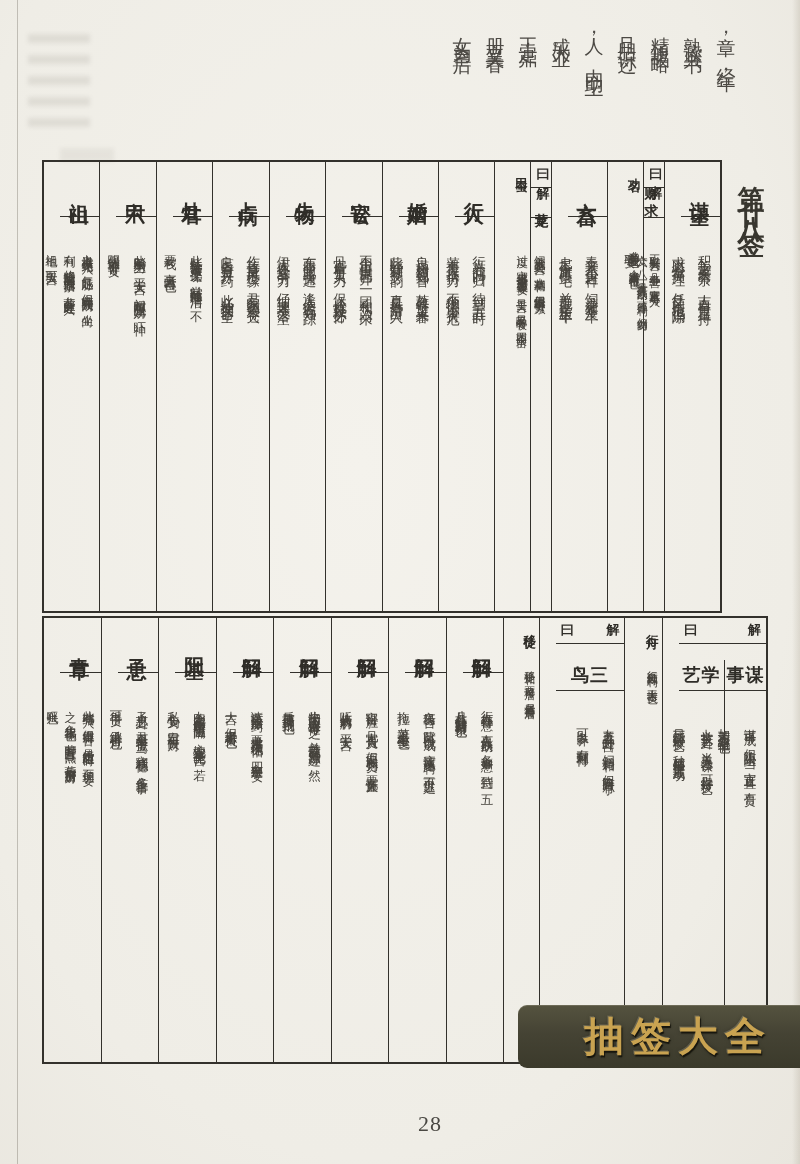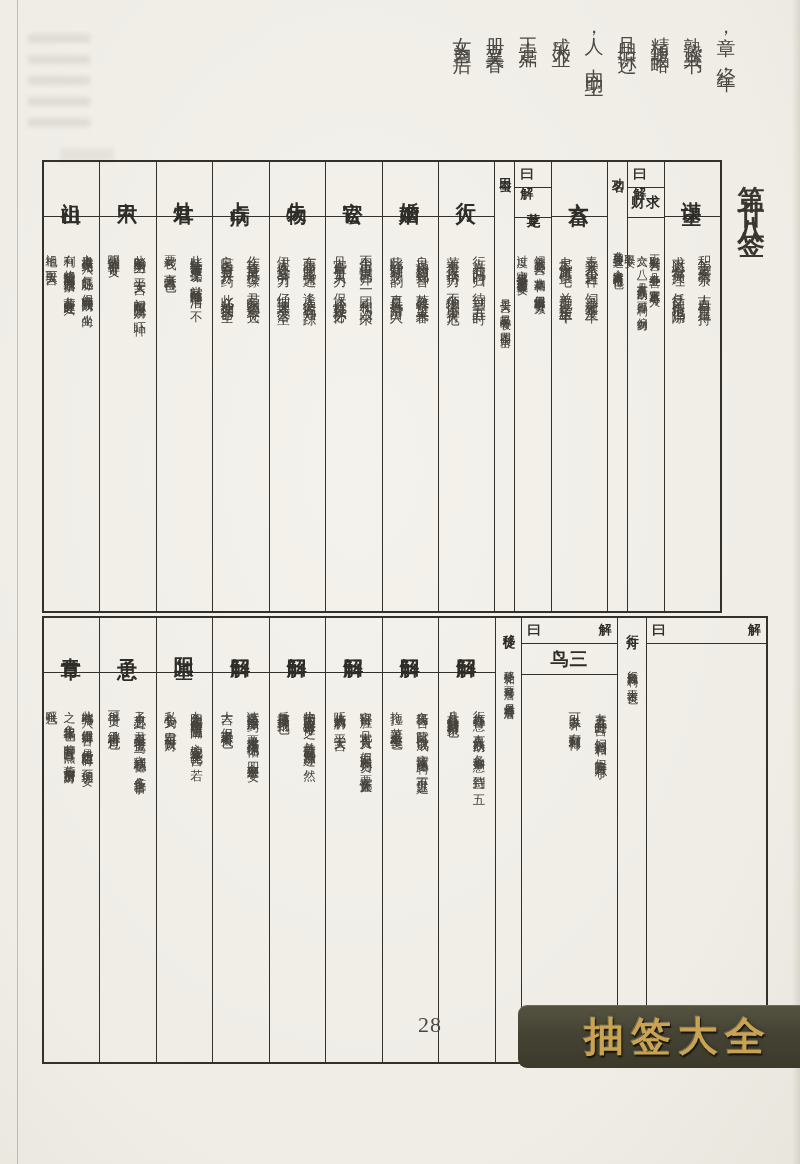--- a/index.html
+++ b/index.html
@@ -20,21 +20,21 @@
   .tn{writing-mode:vertical-rl;font-size:19px;letter-spacing:6px;margin-left:13px;line-height:20px;}
 
   
   .title{position:absolute;left:733px;top:164px;writing-mode:vertical-rl;
          font-size:27px;font-weight:700;letter-spacing:15px;color:#38362f;}
 
   
   .tbl{position:absolute;display:flex;border:2.5px solid #33312c;box-sizing:border-box;color:#45423c;}
   .t1{left:42px;top:160px;width:680px;height:453px;}
   .t2{left:42px;top:616px;width:726px;height:448px;}
-  .tbl > * {box-sizing:border-box;min-width:0;}
+  .tbl > * {box-sizing:border-box;min-width:0;padding-left:16px;}
   .tbl > * + * {border-left:1.6px solid #33312c;}
 
   .col{display:flex;flex-direction:column;flex:1;}
   .hd{height:54px;flex:none;border-bottom:1.8px solid #33312c;display:flex;align-items:center;justify-content:center;}
   .hd .vtext{font-size:20px;font-weight:700;letter-spacing:3px;color:#2f2d28;}
 
   .bd{flex:1;writing-mode:vertical-rl;white-space:pre-line;padding:28px 3px 4px 2px;}
   .poem{font-size:13.5px;letter-spacing:3px;line-height:26px;}
   .prose{font-size:12.5px;letter-spacing:1.5px;line-height:26px;}
   .l3{line-height:18px;font-size:12px;letter-spacing:1.2px;}
@@ -54,26 +54,26 @@
   .pair .main{flex:1;display:flex;flex-direction:column;border-left:1.3px solid #33312c;min-width:0;}
   .band{height:23px;flex:none;border-bottom:1.3px solid #33312c;font-size:13px;font-weight:700;
         text-align:justify;text-align-last:justify;padding:2px 5px 0;color:#2f2d28;line-height:20px;}
   .sublab{height:29px;flex:none;border-bottom:1.8px solid #33312c;display:flex;align-items:center;justify-content:center;color:#2f2d28;}
   .sublab .vtext{font-size:13.5px;font-weight:700;letter-spacing:1px;}
   .sublab.h{font-size:14px;font-weight:700;letter-spacing:1px;}
 
   
   .grp{display:flex;flex-direction:column;}
   .grpcols{flex:1;display:flex;min-width:0;}
-  .gcol{display:flex;flex-direction:column;box-sizing:border-box;min-width:0;}
+  .gcol{display:flex;flex-direction:column;box-sizing:border-box;min-width:0;margin-top:16px;}
   .gcol + .gcol{border-left:1.6px solid #33312c;}
   .glabel{height:30px;flex:none;border-bottom:1.8px solid #33312c;display:flex;align-items:center;justify-content:center;
           font-size:18px;font-weight:700;letter-spacing:1px;color:#2f2d28;}
 
-  .pageno{position:absolute;left:418px;top:1012px;font-size:22px;color:#4a4843;letter-spacing:1px;}
+  .pageno{position:absolute;left:418px;top:1111px;font-size:22px;color:#4a4843;letter-spacing:1px;}
 
   .wm{position:absolute;left:518px;top:1005px;width:282px;height:63px;border-radius:9px 0 0 9px;
       background:linear-gradient(180deg,#55533f 0%,#454334 45%,#3b3a2b 100%);
       display:flex;align-items:center;justify-content:center;box-shadow:inset 0 1px 0 rgba(255,250,230,.15);padding-left:16px;}
   .wmtext{font-size:40px;font-weight:700;letter-spacing:7px;color:#c9a351;padding-left:6px;
           text-shadow:1px 2px 1px #16150d, -1px -1px 0 rgba(255,240,200,.22), 0 0 4px rgba(0,0,0,.35);}
 </style>
 </head>
 <body>
 
@@ -278,20 +278,30 @@
     </div>
 
     <div class="strip" style="flex:29;">
       <span class="shd">行舟</span>
       <span class="sbd" style="margin-top:34px;">行舟顺风得利　大吉平安也</span>
     </div>
 
     <div class="grp" style="flex:121;">
       <div class="band">曰解</div>
       <div class="grpcols">
+        <div class="gcol" style="flex:63;">
+          <div class="glabel">艺学</div>
+          <div class="bd prose wide">卜学技艺之卦　肖羊之人合课　可学得好技艺
+只能学得一般技艺　秋后拜师学之定可成功</div>
+        </div>
+        <div class="gcol" style="flex:58;">
+          <div class="glabel">事谋</div>
+          <div class="bd prose">谋事可成　但防小人阻当　宜立正直　有贵
+如若亏人恐生祸非也</div>
+        </div>
       </div>
     </div>
   </div>
 
   <div class="pageno">28</div>
 
   <div class="wm">
     <span class="wmtext">抽签大全</span>
   </div>
 </div>

